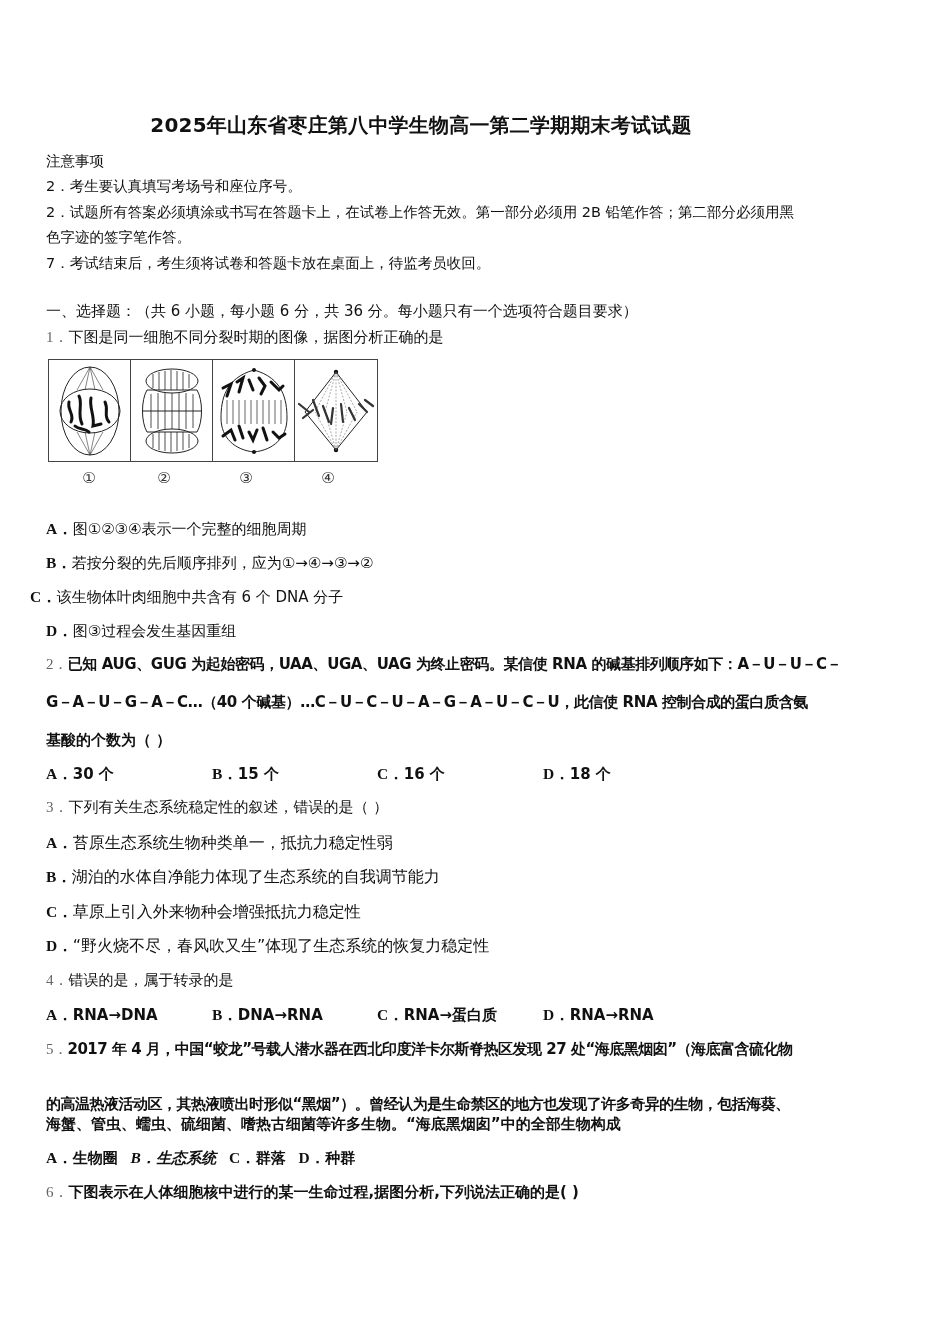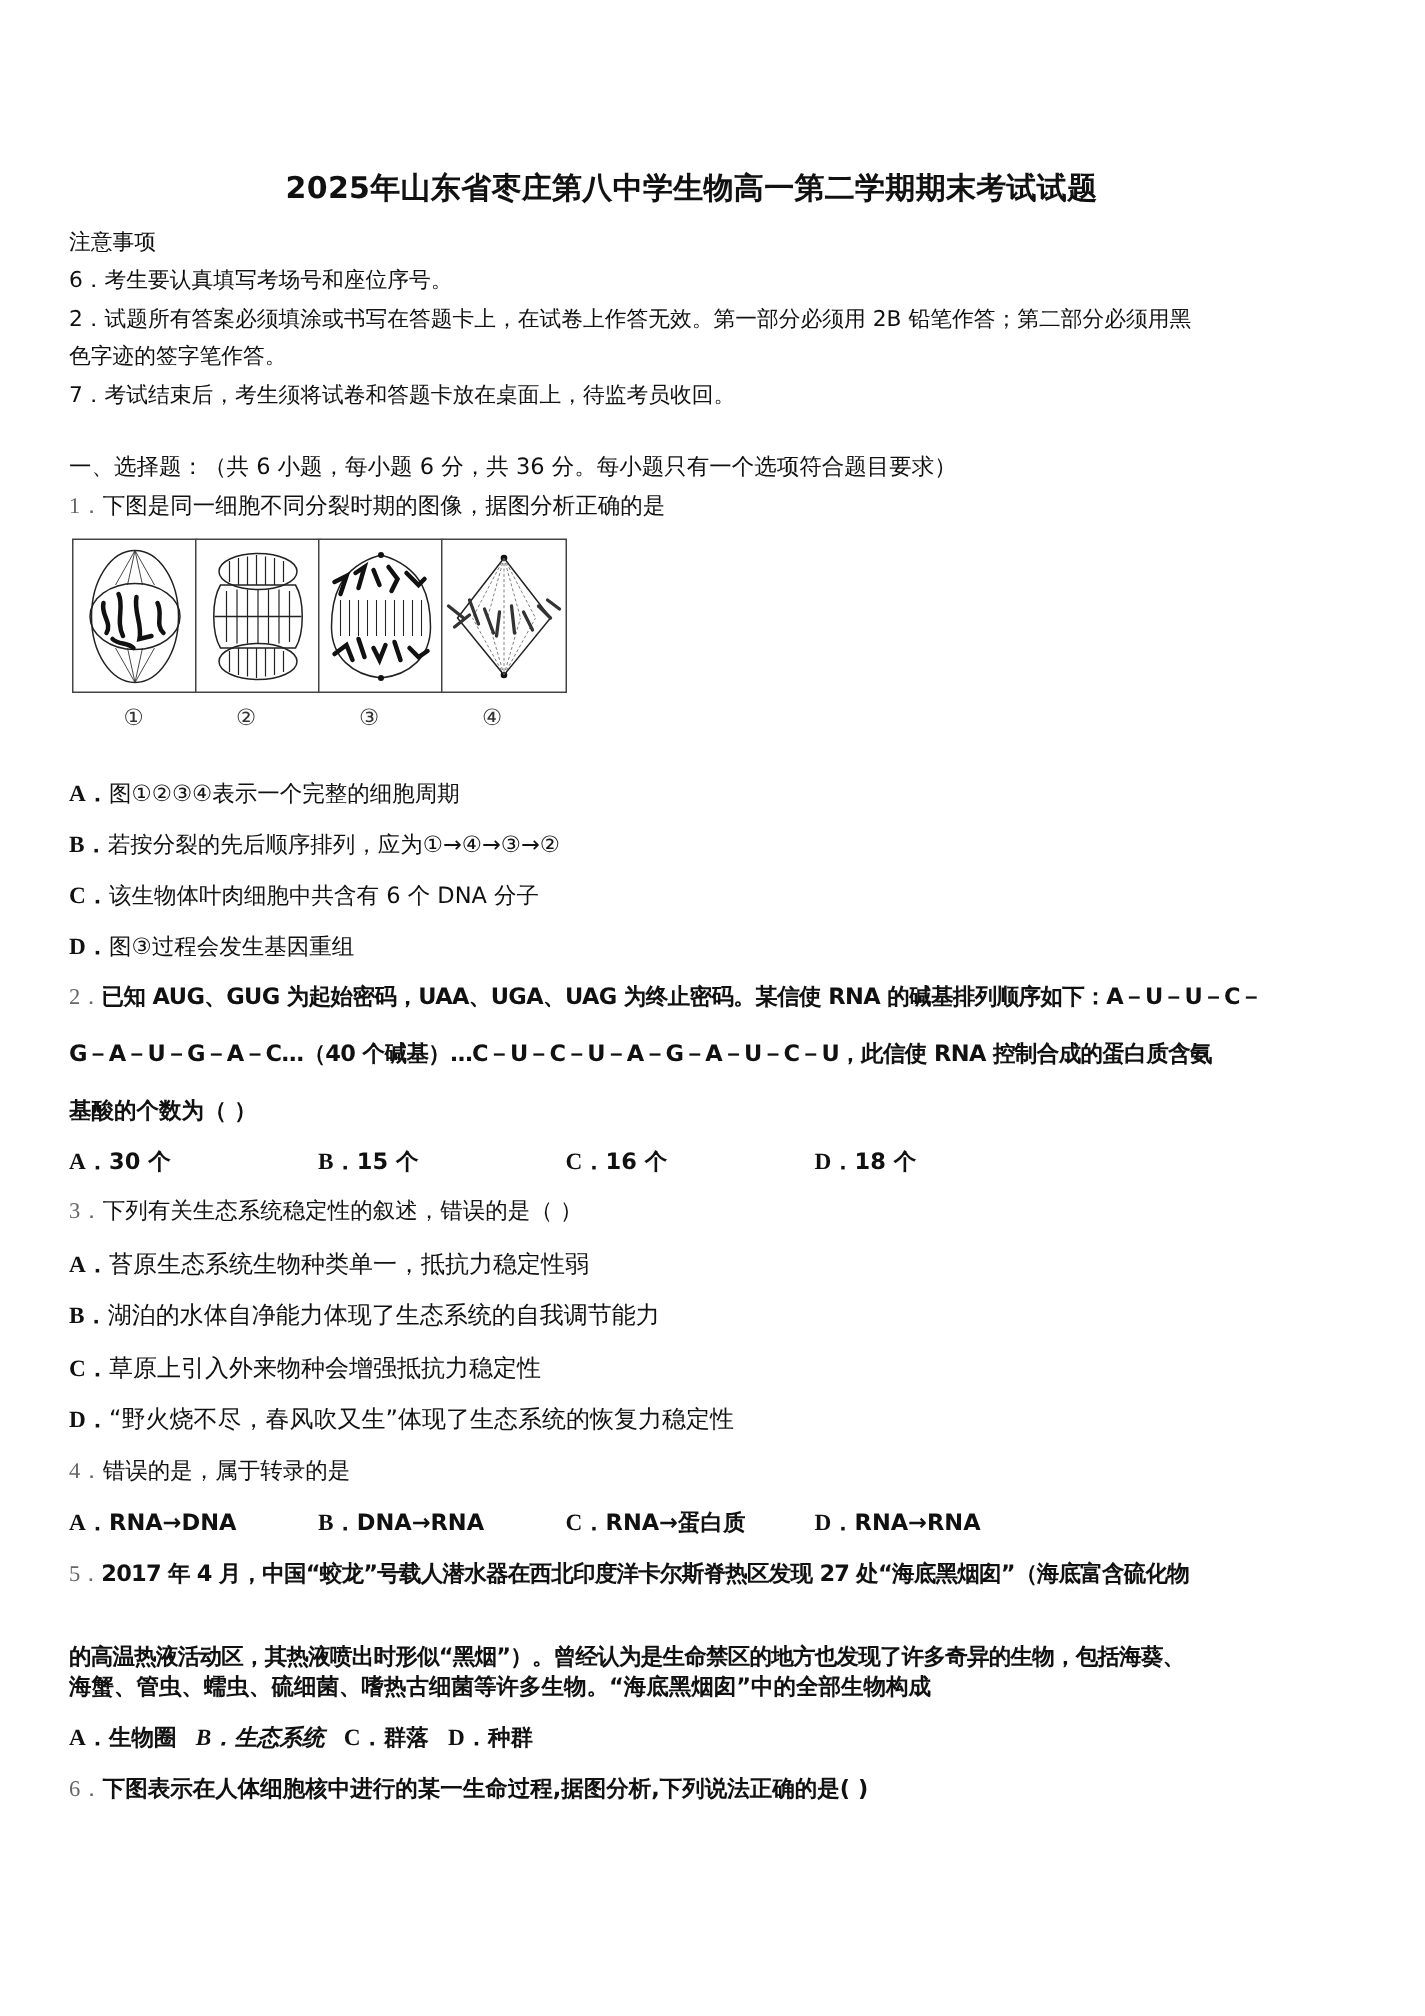--- a/index.html
+++ b/index.html
@@ -1,36 +1,36 @@
 <!DOCTYPE html>
 <html><head>
 <meta charset="utf-8">
 <style>
   html, body { margin: 0; padding: 0; background: #ffffff; }
   body { width: 950px; height: 1344px; position: relative; overflow: hidden; color: #111; font-family: "DejaVu Serif", "Liberation Serif", serif; }
   .abs { position: absolute; white-space: nowrap; }
-  .title { left: 0; width: 842px; top: 112px; text-align: center; font-family: "DejaVu Sans", "Liberation Sans", sans-serif; font-weight: bold; font-size: 20px; letter-spacing: 0.2px; padding-left: 40px; }
+  .title { left: 0; width: 842px; top: 112px; text-align: center; font-family: "DejaVu Sans", "Liberation Sans", sans-serif; font-weight: bold; font-size: 20px; letter-spacing: 0.2px; }
   .notice { font-size: 14.5px; font-family: "DejaVu Sans", "Liberation Sans", sans-serif; }
   .q { font-size: 15px; font-family: "DejaVu Sans", "Liberation Sans", sans-serif; }
   .num { color: #666; font-family: "Liberation Serif", "DejaVu Serif", serif; }
   .opt { font-size: 15px; font-family: "DejaVu Sans", "Liberation Sans", sans-serif; }
   .opt .lbl { font-weight: bold; font-family: "Liberation Serif", "DejaVu Serif", serif; font-size: 15.5px; }
   .bold { font-weight: bold; }
   .figure { left: 48px; top: 359px; width: 326px; height: 130px; }
   .panel { position: absolute; top: 0; width: 82px; height: 101px; border: 1.5px solid #444; background: #fff; }
   .panel svg { width: 100%; height: 100%; }
   .plabel { position: absolute; top: 110px; width: 20px; text-align: center; font-size: 15px; color: #333; font-family: "DejaVu Sans", sans-serif; }
 </style>
 </head>
 <body>
 
 <div class="abs title">2025年山东省枣庄第八中学生物高一第二学期期末考试试题</div>
 
 <div class="abs notice" style="left:46px; top:152px;">注意事项</div>
-<div class="abs notice" style="left:46px; top:177px;">6．考生要认真填写考场号和座位序号。</div>
+<div class="abs notice" style="left:46px; top:177px;">2．考生要认真填写考场号和座位序号。</div>
 <div class="abs notice" style="left:46px; top:203px;">2．试题所有答案必须填涂或书写在答题卡上，在试卷上作答无效。第一部分必须用 2B 铅笔作答；第二部分必须用黑</div>
 <div class="abs notice" style="left:46px; top:228px;">色字迹的签字笔作答。</div>
 <div class="abs notice" style="left:46px; top:254px;">7．考试结束后，考生须将试卷和答题卡放在桌面上，待监考员收回。</div>
 
 <div class="abs q" style="left:46px; top:302px;">一、选择题：（共 6 小题，每小题 6 分，共 36 分。每小题只有一个选项符合题目要求）</div>
 
 <div class="abs q" style="left:46px; top:328px;">
   <span class="num">1．</span><span>下图是同一细胞不同分裂时期的图像，据图分析正确的是</span>
 </div>
 
@@ -152,21 +152,21 @@
   </div>
   <div class="plabel" style="left:270px;">④</div>
 </div>
 
 <div class="abs opt" style="left:46px; top:519px;">
   <span class="lbl">A．</span><span>图①②③④表示一个完整的细胞周期</span>
 </div>
 <div class="abs opt" style="left:46px; top:553px;">
   <span class="lbl">B．</span><span>若按分裂的先后顺序排列，应为①→④→③→②</span>
 </div>
-<div class="abs opt" style="left:46px; top:587px;">
+<div class="abs opt" style="left:30px; top:587px;">
   <span class="lbl">C．</span><span>该生物体叶肉细胞中共含有 6 个 DNA 分子</span>
 </div>
 <div class="abs opt" style="left:46px; top:621px;">
   <span class="lbl">D．</span><span>图③过程会发生基因重组</span>
 </div>
 
 <div class="abs q" style="left:46px; top:655px; letter-spacing:-0.4px;">
   <span class="num">2．</span><span class="bold">已知 AUG、GUG 为起始密码，UAA、UGA、UAG 为终止密码。某信使 RNA 的碱基排列顺序如下：A－U－U－C－</span>
 </div>
 <div class="abs q bold" style="left:46px; top:693px; letter-spacing:-0.4px;">G－A－U－G－A－C…（40 个碱基）…C－U－C－U－A－G－A－U－C－U，此信使 RNA 控制合成的蛋白质含氨</div>

